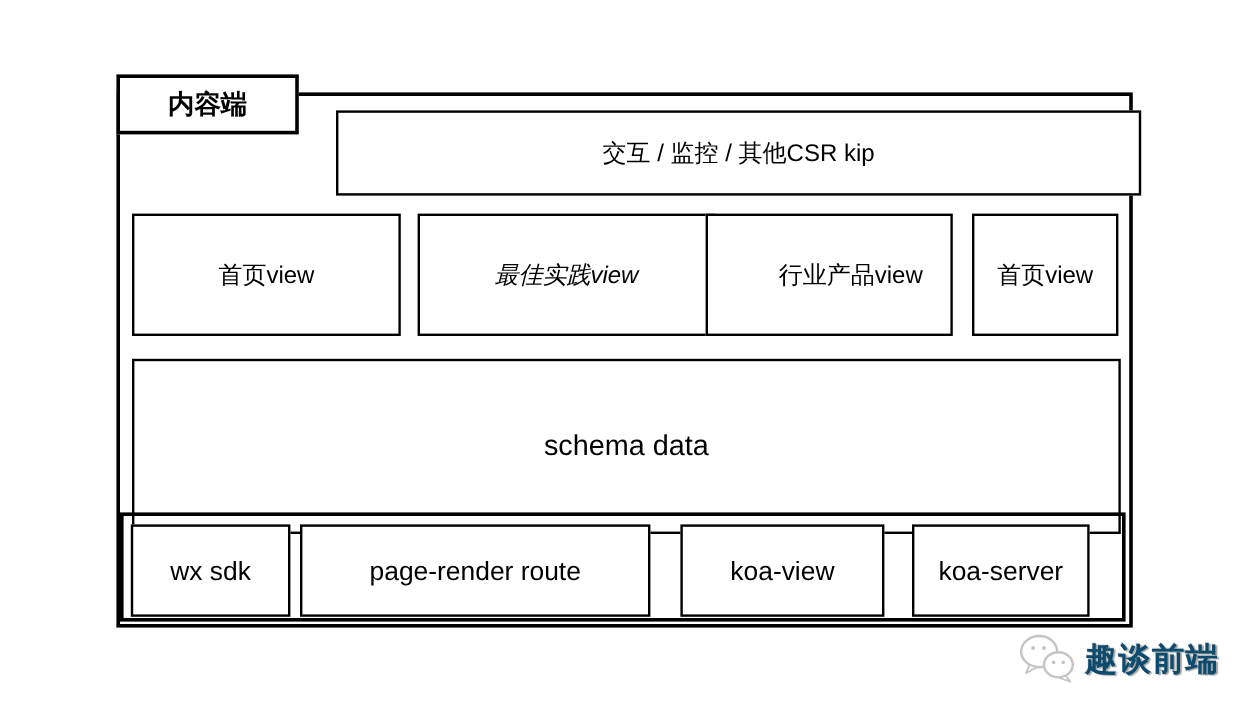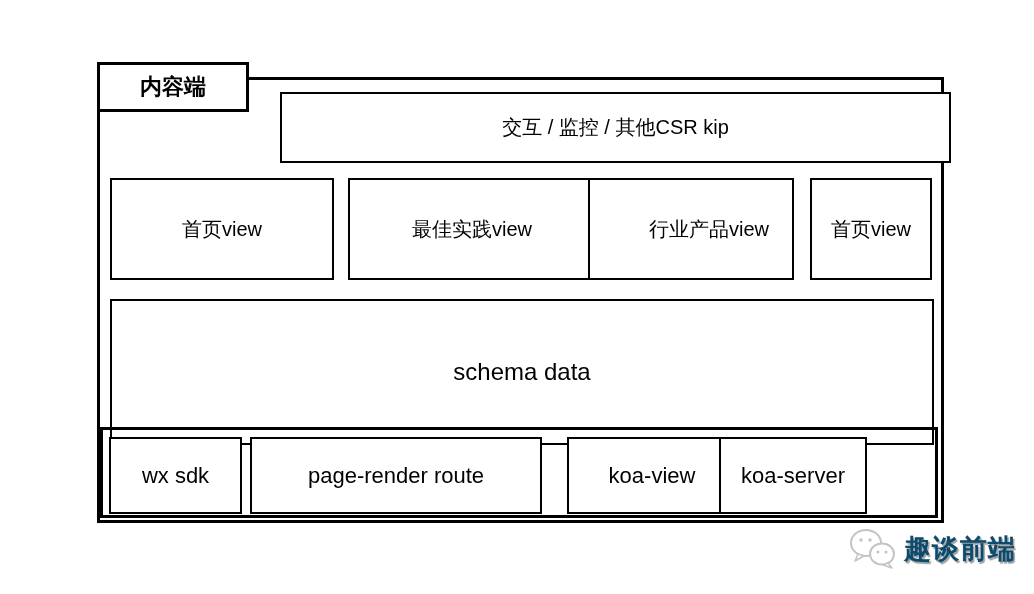--- a/index.html
+++ b/index.html
@@ -43,41 +43,41 @@
   }
   .top-bar {
     left: 260px; top: 92px;
     width: 671px; height: 71px;
     font-size: 20px;
     z-index: 2;
     margin-left: 20px;
   }
   .view-box { top: 178px; height: 102px; font-size: 20px; z-index: 2; }
   .view-box-0 { left: 110px; width: 224px; }
-  .view-box-1 { left: 348px; width: 248px; }
+  .view-box-1 { left: 348px; width: 248px; font-style: italic; }
   .view-box-2 { left: 588px; width: 206px; padding-left: 36px; }
   .view-box-3 { left: 810px; width: 122px; }
   .schema-box {
     left: 110px; top: 299px;
     width: 824px; height: 146px;
     font-size: 24px;
     z-index: 2;
   }
   .bottom-bar {
     left: 100px; top: 427px;
     width: 838px; height: 91px;
     border-width: 3px;
     background: transparent;
     z-index: 2;
   }
   .bottom-box { top: 437px; height: 77px; font-size: 22px; z-index: 3; }
   .bottom-box-0 { left: 109px; width: 133px; }
   .bottom-box-1 { left: 250px; width: 292px; }
   .bottom-box-2 { left: 567px; width: 170px; }
-  .bottom-box-3 { left: 719px; width: 148px; }
+  .bottom-box-3 { left: 760px; width: 148px; }
 
   .watermark {
     position: absolute;
     left: 848px; top: 528px;
     display: flex;
     align-items: center;
     gap: 8px;
     z-index: 4;
   }
   .watermark-icon { width: 48px; height: 42px; }

